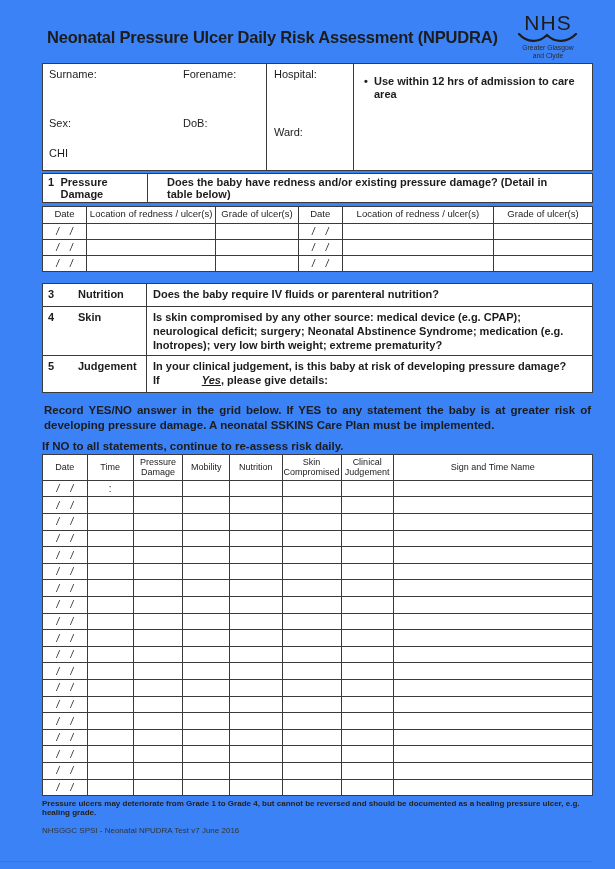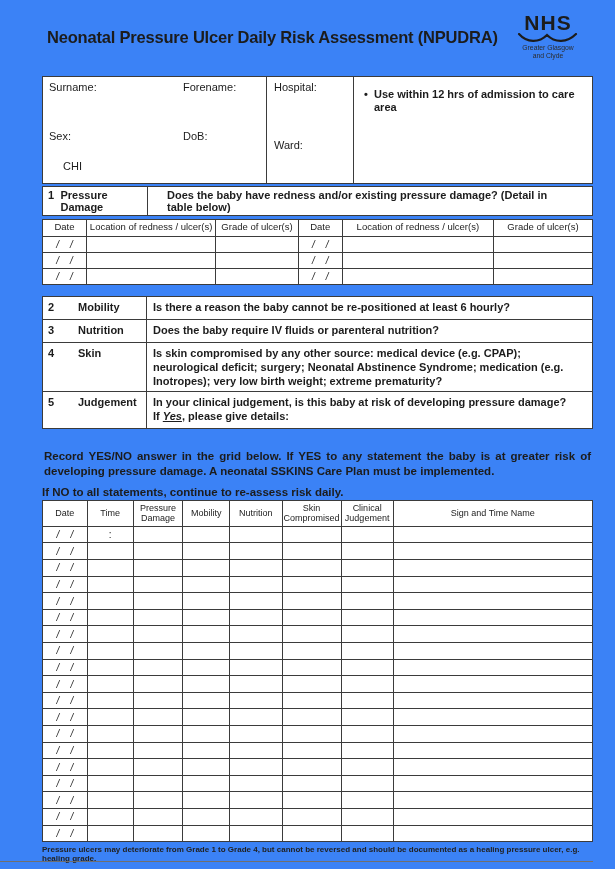--- a/index.html
+++ b/index.html
@@ -11,26 +11,26 @@
     font-family:"Liberation Sans", sans-serif;
     color:#1c1c1c;
     overflow:hidden;
   }
   .content { position:absolute; left:42px; top:0; width:551px; }
 
   
   .hdr { display:flex; justify-content:space-between; align-items:flex-start; margin-top:12px; }
   .title { font-size:16.5px; font-weight:bold; margin-top:16px; margin-left:5px; letter-spacing:-0.2px; }
   .logo { width:78px; text-align:center; margin-right:6px; }
-  .logo .nhs { font-size:21px; font-weight:bold; letter-spacing:1px; line-height:1; }
+  .logo .nhs { font-size:21px; font-weight:normal; letter-spacing:1px; line-height:1; }
   .logo svg { display:block; margin:0 auto; }
   .logo .org { font-size:6.8px; line-height:1.15; color:#2c2c2c; }
 
   
-  .pbox { display:flex; border:1.5px solid #3b3b3b; height:108px; margin-top:16px; font-size:11px; background:#fff; }
+  .pbox { display:flex; border:1.5px solid #3b3b3b; height:108px; margin-top:3px; font-size:11px; background:#fff; }
   .pbox .c1 { width:223px; position:relative; }
   .pbox .c2 { width:87px; border-left:1px solid #3b3b3b; position:relative;text-align:right; }
   .pbox .c3 { flex:1; border-left:1px solid #3b3b3b; padding:3px 8px 3px 8px; }
   .fld { position:absolute; white-space:nowrap; }
   .points-title { font-weight:bold; text-decoration:underline; font-size:11px; }
   .bullets { margin-top:8px; }
   .bullet { font-weight:bold; font-size:11px; line-height:1.2; padding-left:12px; position:relative; margin-bottom:13px; }
   .bullet::before { content:"•"; position:absolute; left:2px; }
 
   
@@ -48,24 +48,24 @@
   .dmg td.date, .grid td.date { text-align:center; white-space:pre; font-size:10px; font-style:italic; }
   .dmg table, .dmg { border:1.5px solid #3b3b3b; }
 
   
   .items { margin-top:11px; font-size:11px; font-weight:bold; border:1.5px solid #3b3b3b; }
   .items td { vertical-align:top; padding:3px 6px; line-height:1.28; }
   .items .nl { width:104px; padding-left:5px; }
   .items .nl .num { display:inline-block; width:30px; }
   .items .q2 { height:23px; }
   .items .q5 { height:37px; }
-  .yes { text-decoration:underline; font-style:italic; }
-
-  
-  .record { margin-top:20px; font-weight:bold; font-size:11.5px; line-height:1.35; text-align:justify; padding:0 2px; }
+  .yes { text-decoration:underline; font-style:italic;margin-left:39px; }
+
+  
+  .record { margin-top:10px; font-weight:bold; font-size:11.5px; line-height:1.35; text-align:justify; padding:0 2px; }
   .ifno { margin-top:6px; font-weight:bold; font-size:11.5px; }
 
   
   .grid { margin-top:2px; font-size:9px; border:1.5px solid #3b3b3b; }
   .grid th { font-weight:normal; padding:2px 1px; line-height:1.15; height:26px; }
   .grid td { height:16.6px; }
   .grid td.time { text-align:center; font-size:10px; }
 
   .footnote { margin-top:3px; font-size:8px; font-weight:bold; text-align:left; color:#222; }
   .version { margin-top:9px; font-size:8px; color:#333; }
@@ -88,21 +88,21 @@
         <div class="org">and Clyde</div>
       </div>
     </div>
 
     <div class="pbox">
       <div class="c1">
         <span class="fld" style="left:6px;top:4px">Surname:</span>
         <span class="fld" style="left:140px;top:4px">Forename:</span>
         <span class="fld" style="left:6px;top:53px">Sex:</span>
         <span class="fld" style="left:140px;top:53px">DoB:</span>
-        <span class="fld" style="left:20px;top:83px">CHI</span>
+        <span class="fld" style="left:6px;top:83px">CHI</span>
       </div>
       <div class="c2">
         <span class="fld" style="left:7px;top:4px">Hospital:</span>
         <span class="fld" style="left:7px;top:62px">Ward:</span>
       </div>
       <div class="c3">
         <div class="bullets">
           <div class="bullet">Use within 12 hrs of admission to care area</div>
         </div>
       </div>
@@ -162,24 +162,20 @@
           </tr>
         </tbody>
     </table>
 
     <table class="items">
       <colgroup>
           <col style="width:104px">
           <col>
         </colgroup>
       <tbody>
-        <tr>
-          <td class="nl"><span class="num">2</span><span>Mobility</span></td>
-          <td class="q2">Is there a reason the baby cannot be re-positioned at least 6 hourly?</td>
-        </tr>
         <tr>
           <td class="nl"><span class="num">3</span><span>Nutrition</span></td>
           <td class="q2">Does the baby require IV fluids or parenteral nutrition?</td>
         </tr>
         <tr>
           <td class="nl"><span class="num">4</span><span>Skin</span></td>
           <td>Is skin compromised by any other source: medical device (e.g. CPAP); neurological deficit; surgery; Neonatal Abstinence Syndrome; medication (e.g. Inotropes); very low birth weight; extreme prematurity?</td>
         </tr>
         <tr>
           <td class="nl"><span class="num">5</span><span>Judgement</span></td>

